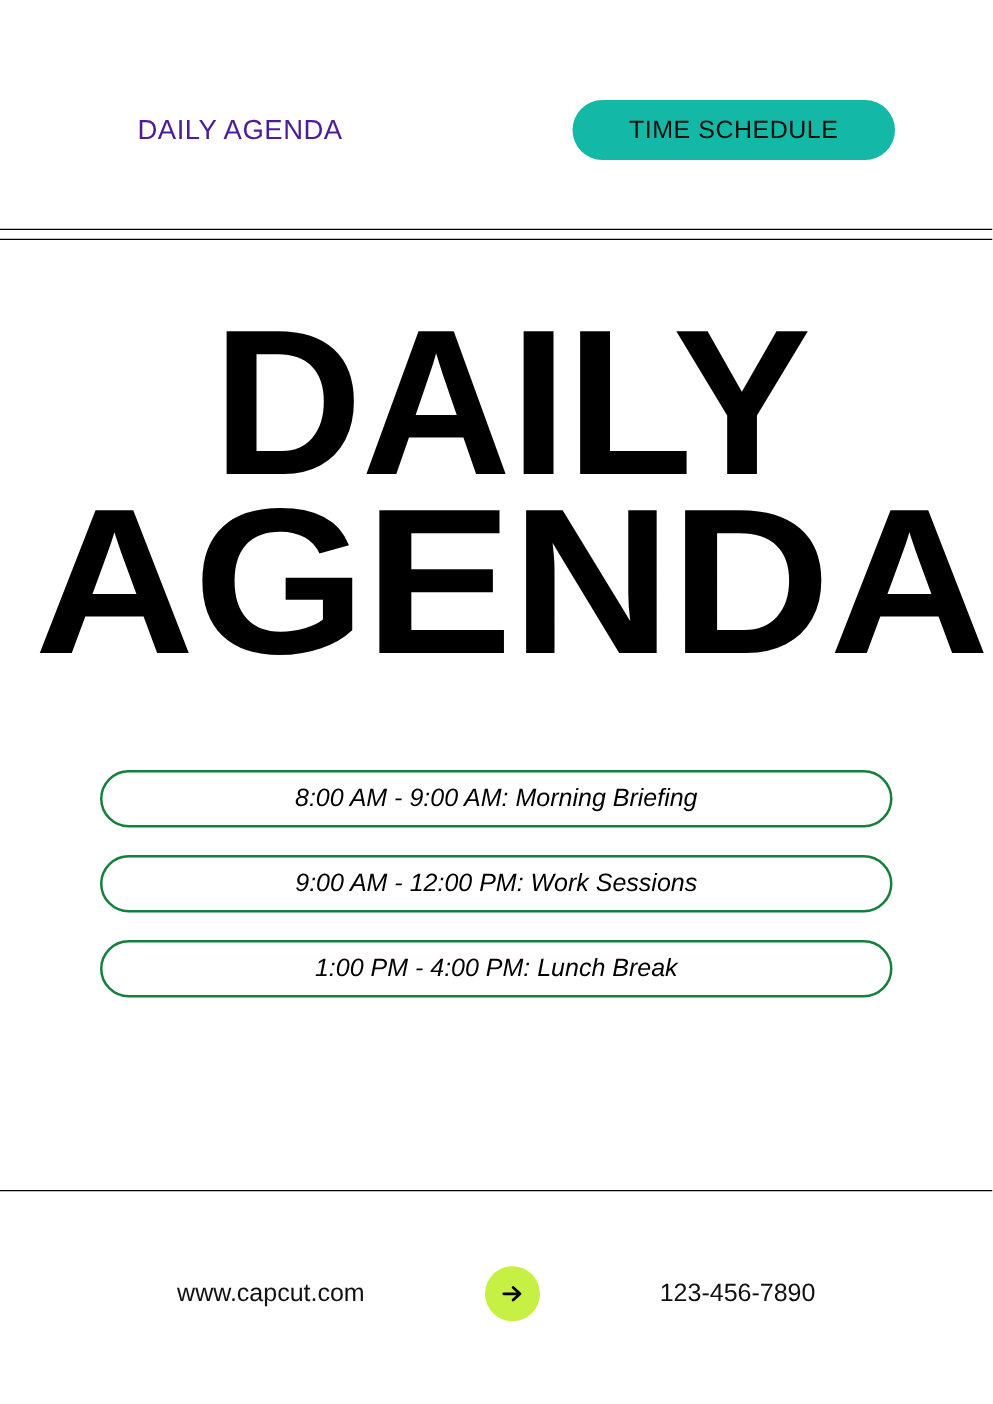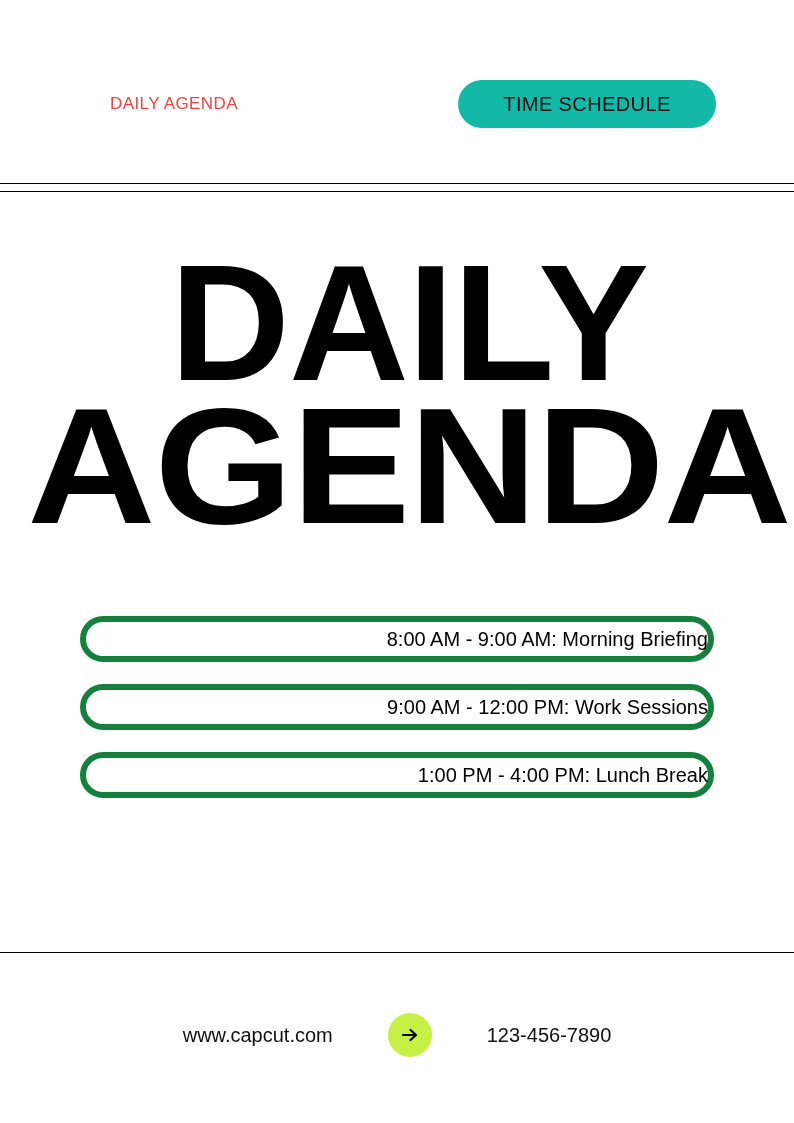--- a/index.html
+++ b/index.html
@@ -30,23 +30,23 @@
     left: 0;
     width: 794px;
     height: 52px;
     display: flex;
     align-items: center;
     justify-content: space-between;
     padding: 0 78px 0 110px;
     box-sizing: border-box;
   }
   .header-label {
-    font-size: 17px;
+    font-size: 22px;
     letter-spacing: 0.4px;
-    color: #ef4444;
+    color: #4c1d95;
     white-space: nowrap;
   }
   .header-pill {
     background: #14b8a6;
     border-radius: 26px;
     height: 48px;
     min-width: 258px;
     display: flex;
     align-items: center;
     justify-content: center;
@@ -106,28 +106,29 @@
 
   
   .agenda-list {
     position: absolute;
     top: 616px;
     left: 80px;
     width: 634px;
   }
   .agenda-item {
     height: 46px;
-    border: 6px solid #15803d;
+    border: 2px solid #15803d;
     border-radius: 24px;
     display: flex;
     align-items: center;
-    justify-content: flex-end;
+    justify-content: center;
     margin-bottom: 22px;
     background: #ffffff;
     box-sizing: border-box;
+    font-style: italic;
   }
   .agenda-item span {
     font-size: 20px;
     color: #000000;
     white-space: nowrap;
   }
 
   
   .rule-single {
     position: absolute;
@@ -141,21 +142,21 @@
   
   .footer {
     position: absolute;
     top: 1012px;
     left: 0;
     width: 794px;
     height: 46px;
     display: flex;
     align-items: center;
     justify-content: center;
-    gap: 55px;
+    gap: 96px;
   }
   .footer-text {
     font-size: 20px;
     color: #111111;
     white-space: nowrap;
   }
   .footer-badge {
     width: 44px;
     height: 44px;
     border-radius: 50%;

